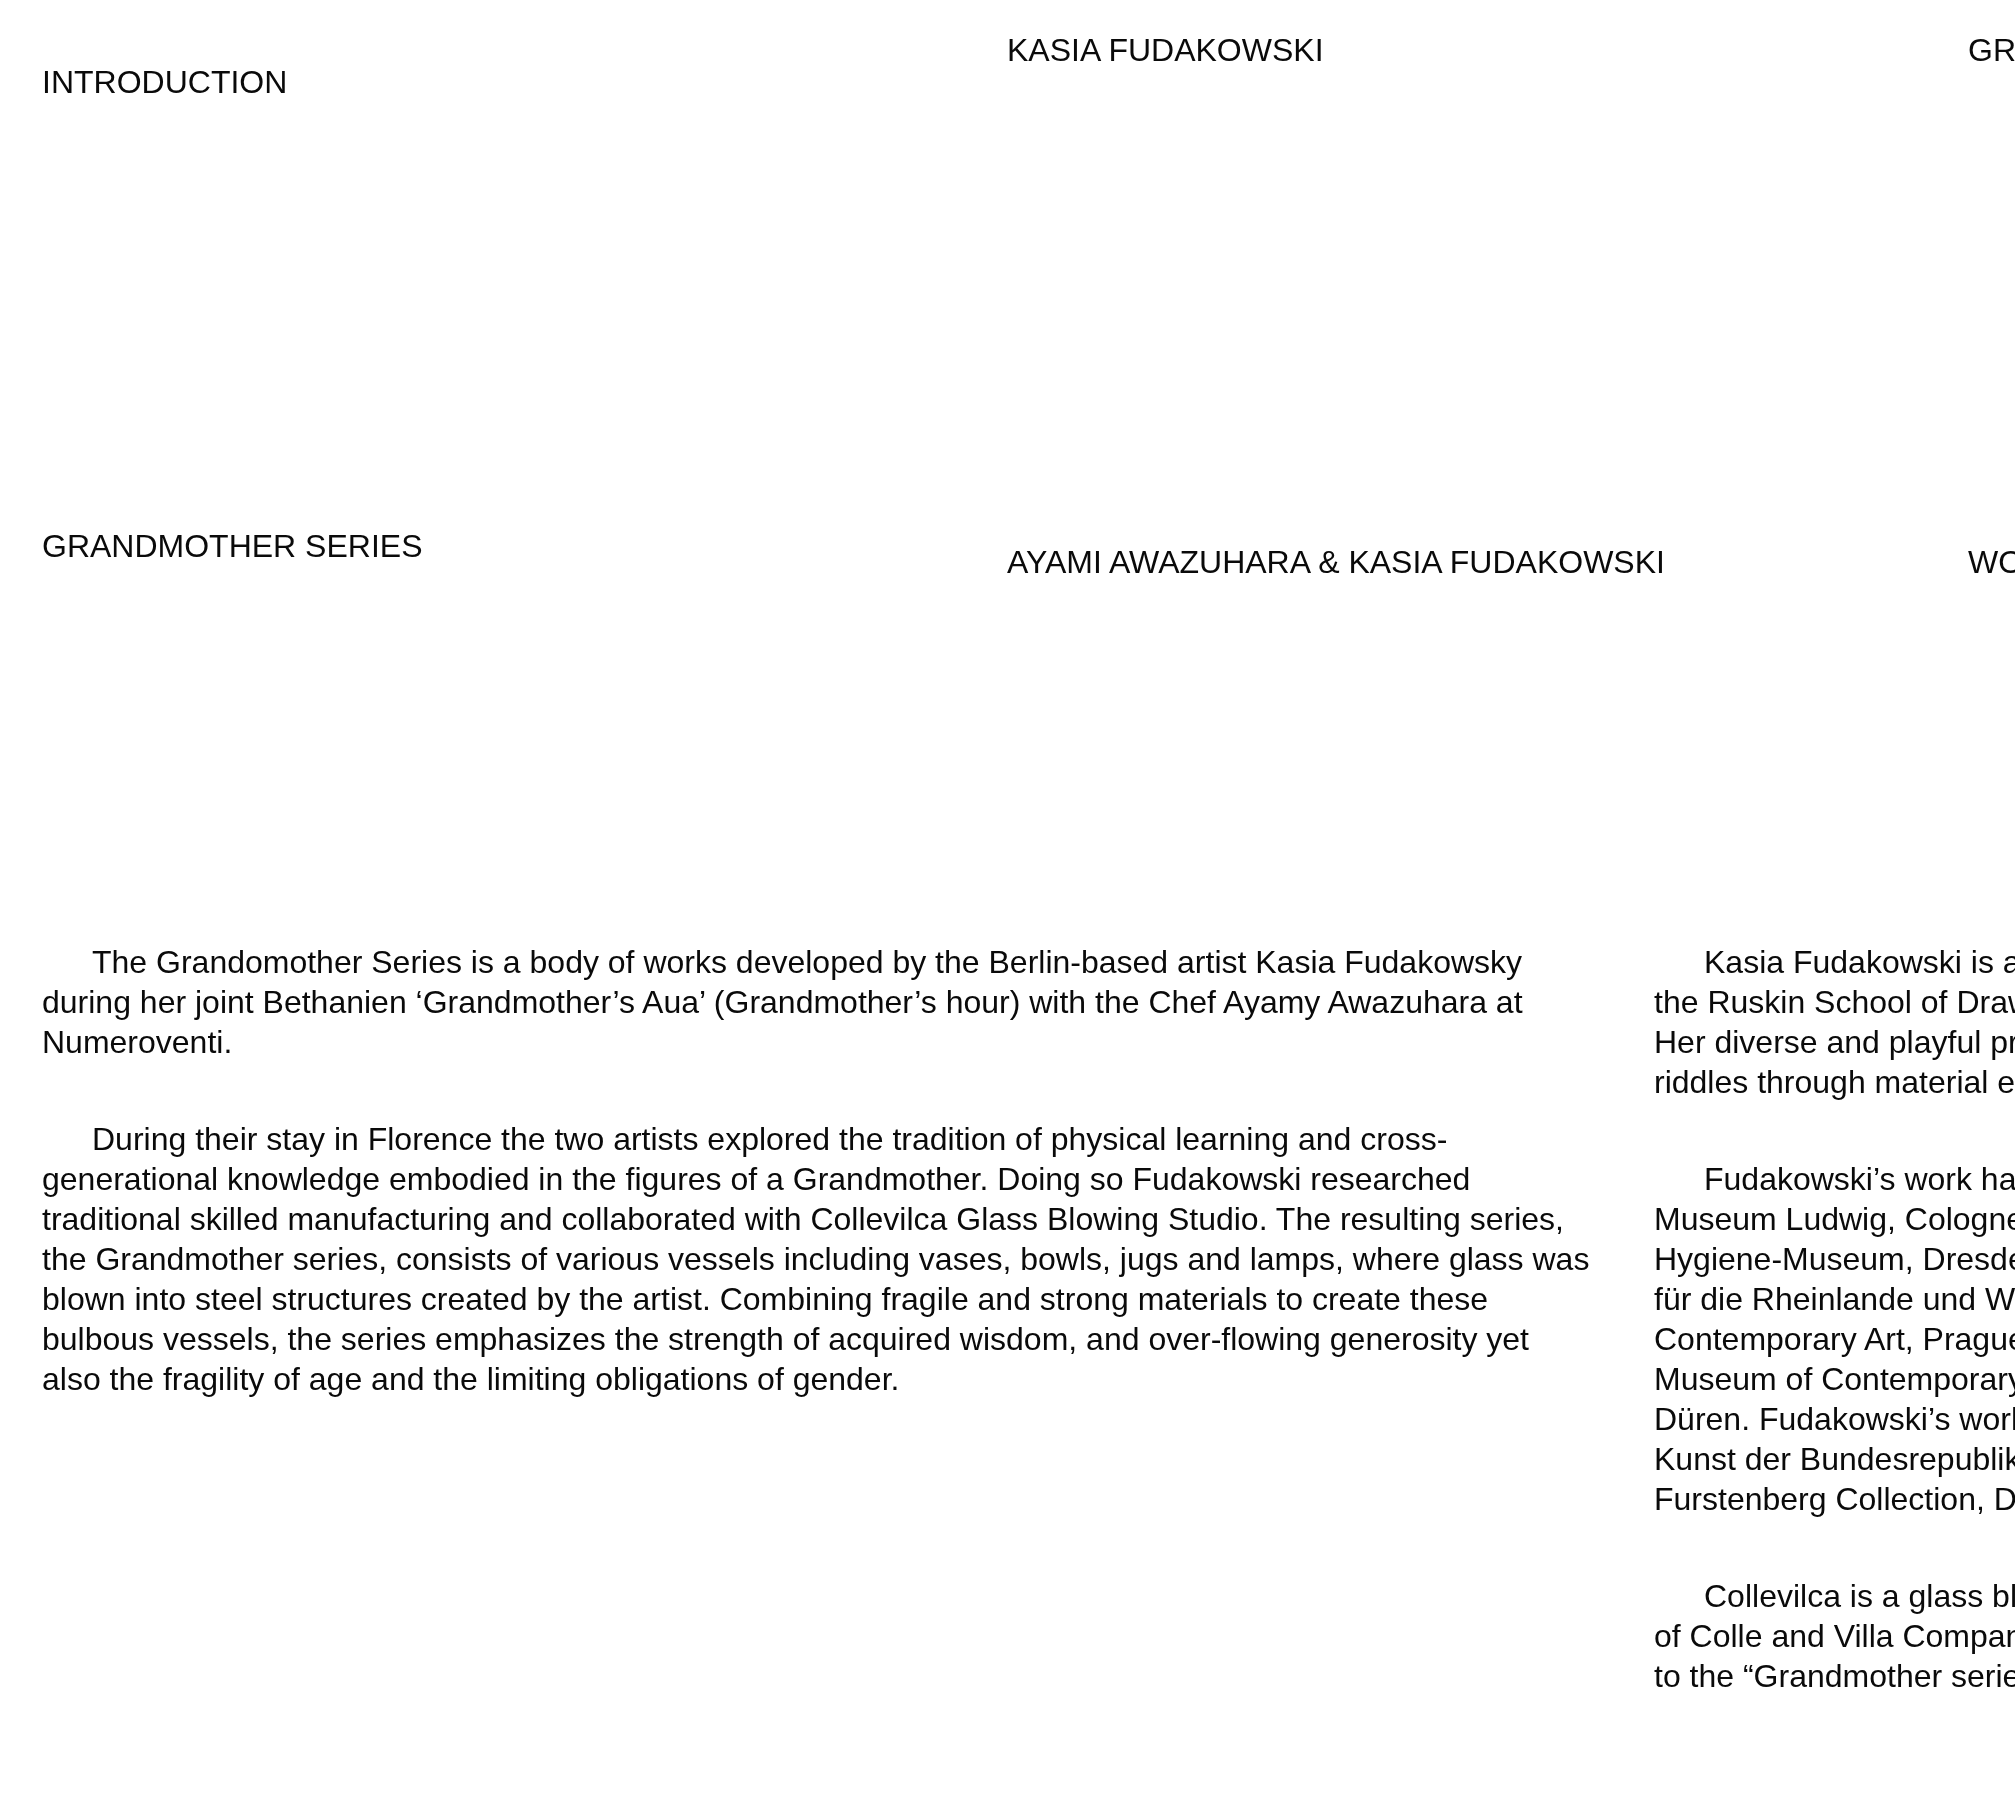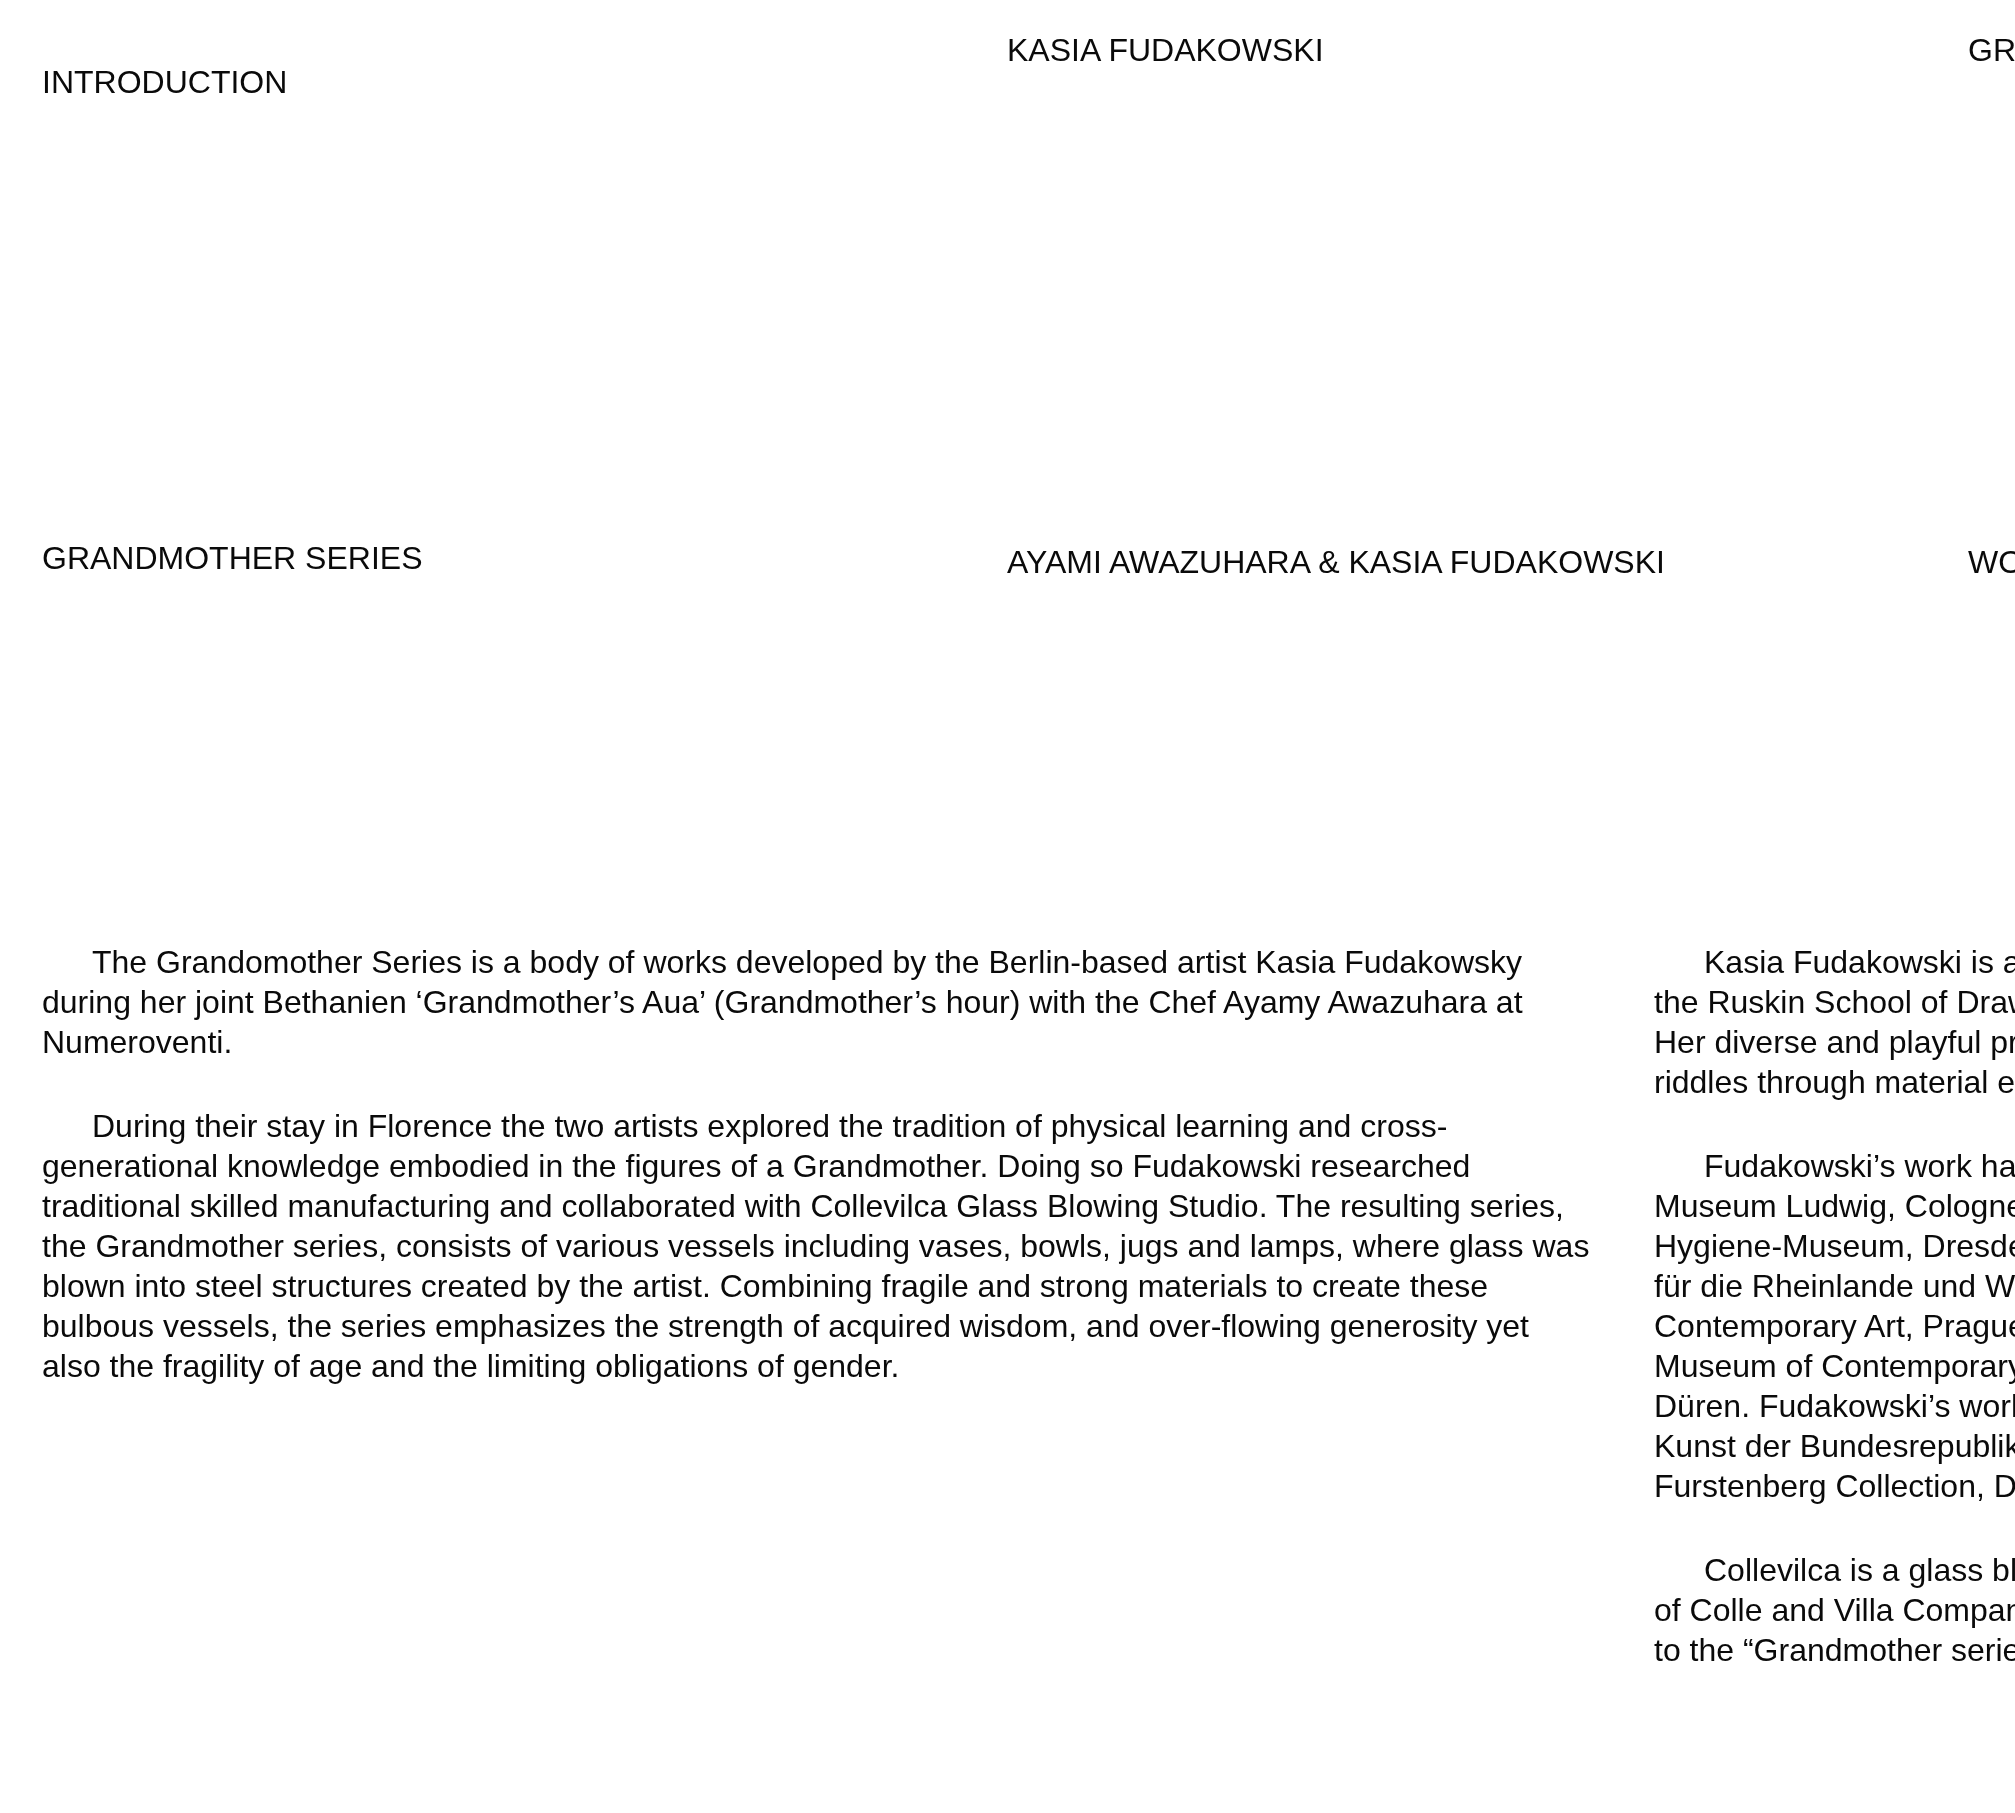--- a/index.html
+++ b/index.html
@@ -19,30 +19,30 @@
   .abs { position: absolute; }
   a { color: inherit; text-decoration: none; }
 
   
   .nav-item { white-space: nowrap; }
   .nav-1 { left: 42px;  top: 30px; margin-top: 32px; }
   .nav-2 { left: 1007px; top: 30px; }
   .nav-3 { left: 1968px; top: 30px; }
 
   
-  .sub-1 { left: 42px;  top: 538px; white-space: nowrap; }
+  .sub-1 { left: 42px;  top: 526px; white-space: nowrap; }
   .sub-2 { left: 1007px; top: 542px; white-space: nowrap; }
   .sub-3 { left: 1968px; top: 542px; white-space: nowrap; }
 
   
   .col { top: 942px; text-align: left; }
   .col-left  { left: 42px;  width: 1554px; }
   .col-right { left: 1654px; width: 1550px; }
   .col p { text-indent: 50px; }
-  .col p + p { margin-top: 44px; }
+  .col p + p { margin-top: 57px; }
 </style>
 </head>
 <body>
 
 <header>
   <a class="abs nav-item nav-1">INTRODUCTION</a>
   <a class="abs nav-item nav-2">KASIA FUDAKOWSKI</a>
   <a class="abs nav-item nav-3">GRANDMOTHERS AUA</a>
 
 </header>

